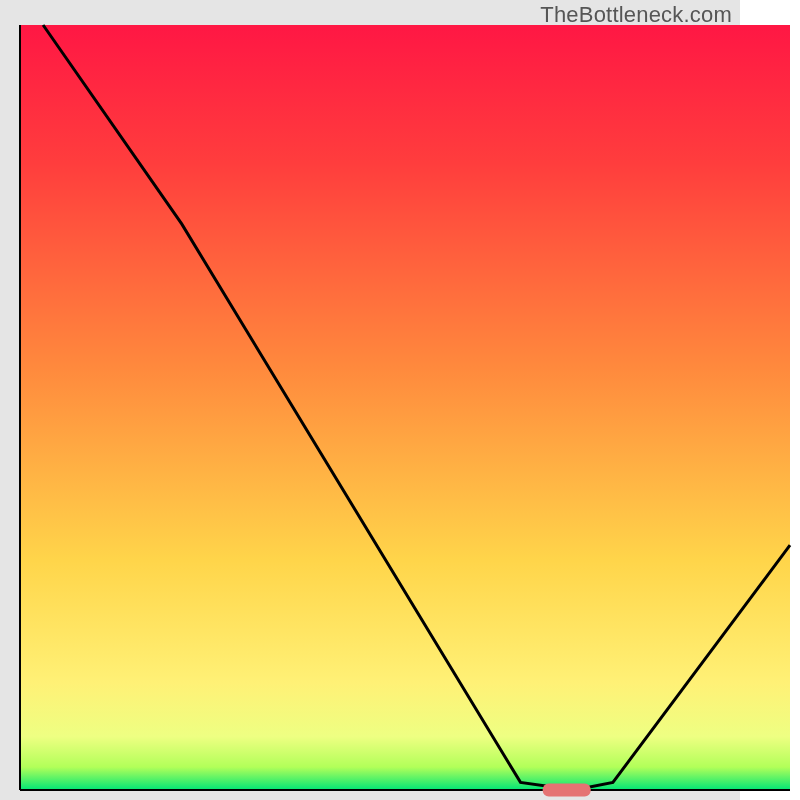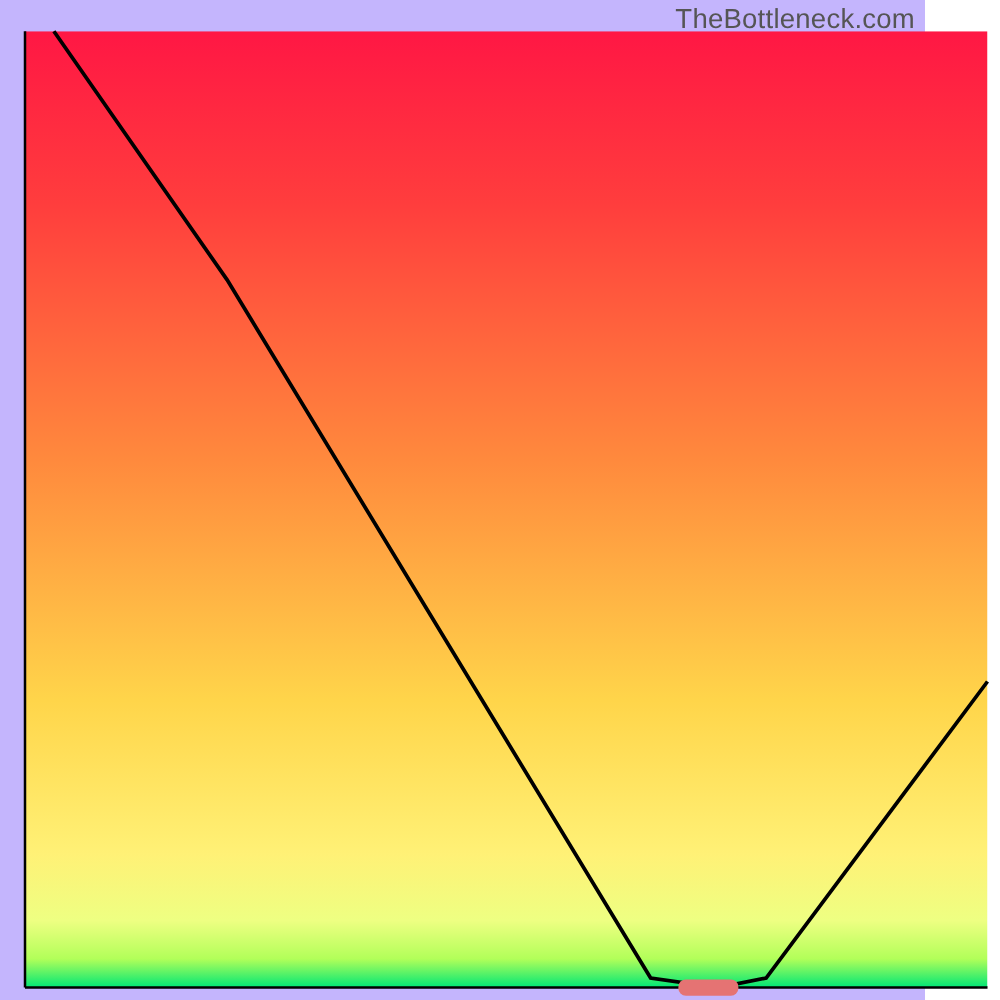--- a/index.html
+++ b/index.html
@@ -7,21 +7,21 @@
     padding: 0;
     width: 800px;
     height: 800px;
     overflow: hidden;
     font-family: Arial, Helvetica, sans-serif;
   }
   .chart-container {
     position: relative;
     width: 740px;
     height: 800px;
-    background: #c4b5fd;
+    background: #e5e5e5;
   }
   .watermark {
     position: absolute;
     top: 2px;
     right: 8px;
     font-size: 22px;
     font-weight: 500;
     color: #555555;
     letter-spacing: 0.2px;
     z-index: 50;

